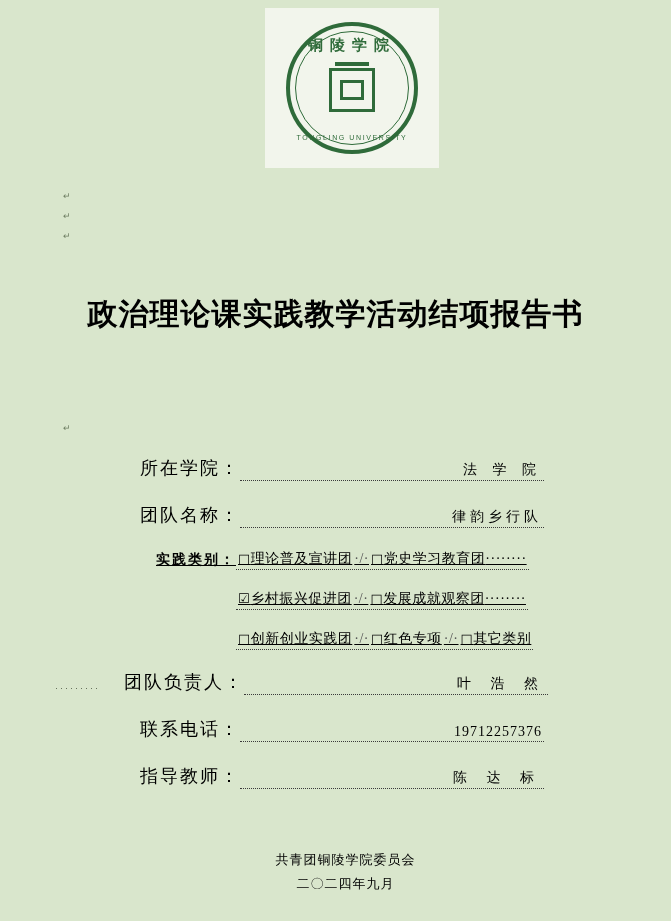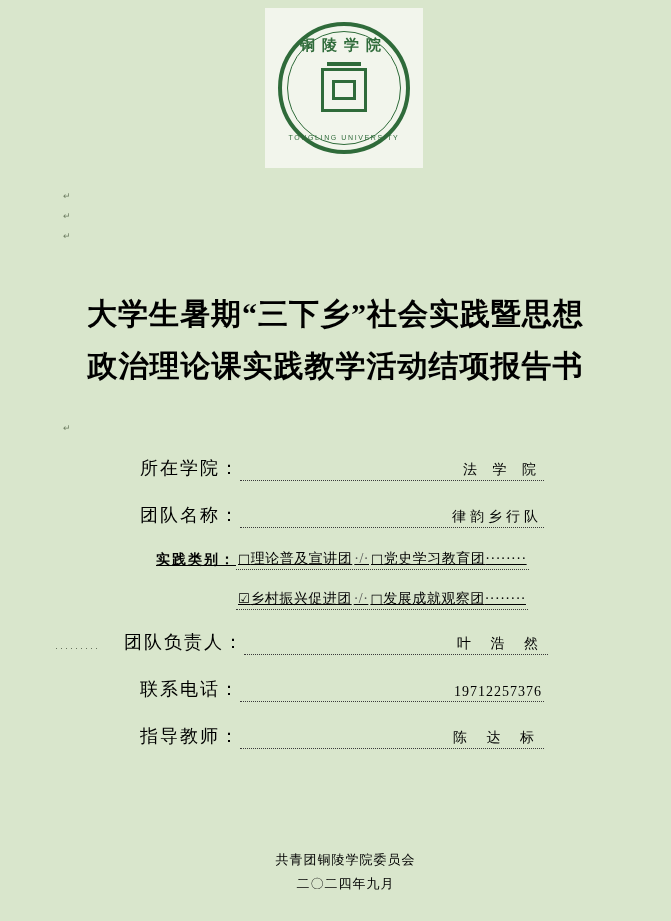--- a/index.html
+++ b/index.html
@@ -20,21 +20,21 @@
     width: 671px;
     height: 921px;
     box-sizing: border-box;
   }
 
   
   .logo-wrap {
     position: absolute;
     left: 265px;
     top: 8px;
-    width: 158px;
+    width: 174px;
     height: 160px;
     background: #f2f5ec;
     display: flex;
     align-items: center;
     justify-content: center;
   }
   .logo-seal {
     width: 132px;
     height: 132px;
     border-radius: 50%;
@@ -227,21 +227,20 @@
       <div class="logo-en">TONGLING   UNIVERSITY</div>
     </div>
   </div>
 
   <div class="tick" style="left:63px; top:192px;">↵</div>
   <div class="tick" style="left:63px; top:212px;">↵</div>
   <div class="tick" style="left:63px; top:232px;">↵</div>
   <div class="tick" style="left:63px; top:424px;">↵</div>
 
   <div class="title">
-    <div>大学生暑期“三下乡”社会实践暨思想</div>
     <div>政治理论课实践教学活动结项报告书</div>
   </div>
 
   <div class="form">
 
     <div class="row">
       <div class="lead"></div>
       <div style="width:38px"></div>
       <div class="label">所在学院：</div>
       <div class="value w-college">法 学 院</div>
@@ -261,20 +260,26 @@
       </div>
     </div>
 
     <div class="cat-line">
       <div class="cat-label"></div>
       <div class="cat-items">
         <span class="box">☑</span><span>乡村振兴促进团</span><span class="sep">·/·</span><span class="box">□</span><span>发展成就观察团</span><span>········</span>
       </div>
     </div>
 
+    <div class="cat-line">
+      <div class="cat-label"></div>
+      <div class="cat-items">
+        <span class="box">□</span><span>创新创业实践团</span><span class="sep">·/·</span><span class="box">□</span><span>红色专项</span><span class="sep">·/·</span><span class="box">□</span><span>其它类别</span>
+      </div>
+    </div>
 
     <div class="row">
       <div class="lead">·········</div>
       <div style="width:22px"></div>
       <div class="label">团队负责人：</div>
       <div class="value w-leader">叶 浩 然</div>
     </div>
 
     <div class="row">
       <div class="lead"></div>

